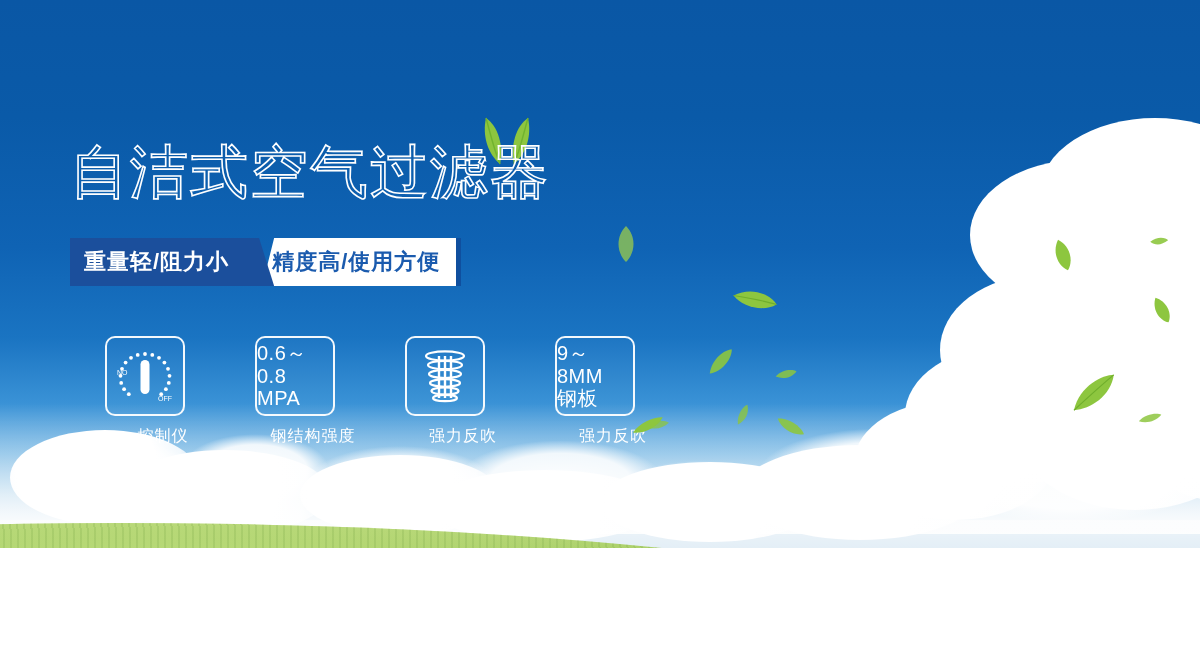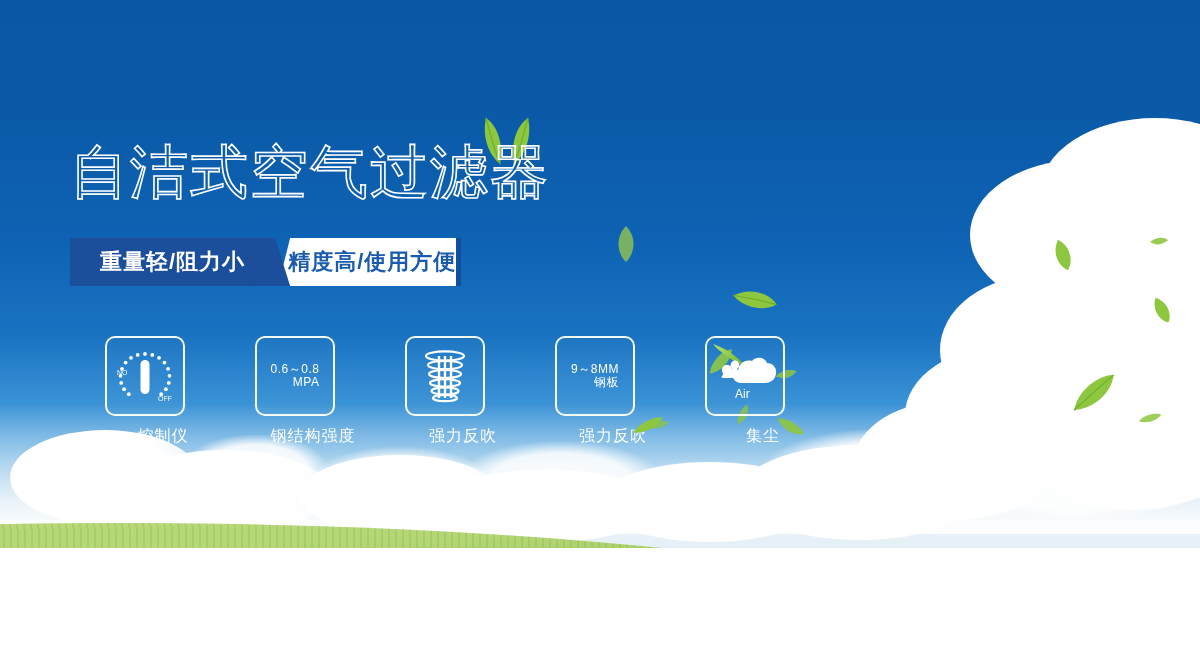--- a/index.html
+++ b/index.html
@@ -91,34 +91,34 @@
 
   
   .subbar{
     position:absolute;left:70px;top:238px;height:48px;
     display:flex;align-items:stretch;
   }
   .subbar .seg-blue{
     background:#1b4f9c;
     color:#ffffff;
     display:flex;align-items:center;
-    padding:0 20px 0 30px;
+    padding:0 20px 0 14px;
     font-size:22px;letter-spacing:1px;font-weight:700;
     position:relative;z-index:2;
   }
   .subbar .slant{
     width:26px;background:#1b4f9c;position:relative;z-index:1;
     clip-path: polygon(0 0, 42% 0, 100% 100%, 0% 100%);
     margin-left:-1px;
   }
   .subbar .seg-white{
     background:#ffffff;
     color:#1b5bae;
     display:flex;align-items:center;
-    padding:0 0 0 10px;
+    padding:0 16px 0 10px;
     font-size:22px;letter-spacing:1px;font-weight:700;
     margin-left:-12px;
     clip-path: polygon(12px 0, 100% 0, 100% 100%, 0 100%);
   }
   .subbar .cap{
     width:5px;background:#0f4f9e;
   }
 
   
   .features{
@@ -129,22 +129,22 @@
     width:150px;display:flex;flex-direction:column;align-items:center;
   }
   .feat-box{
     width:76px;height:76px;border:2px solid rgba(255,255,255,.95);
     border-radius:10px;
     display:flex;align-items:center;justify-content:center;
     position:relative;overflow:hidden;
     background:rgba(255,255,255,0.02);
   }
   .feat-txt{
-    color:#ffffff;text-align:right;line-height:1.12;
-    font-size:12px;letter-spacing:.5px;
+    color:#ffffff;text-align:left;line-height:1.12;
+    font-size:20px;letter-spacing:.5px;
   }
   .feat-cap{
     margin-top:10px;color:#ffffff;font-size:16px;letter-spacing:1px;white-space:nowrap;margin-left:36px;
   }
 
   .leafsm{position:absolute;}
 
   
   .fleaf{position:absolute;}
 </style>
@@ -305,41 +305,20 @@
     <div class="feat">
       <div class="feat-box">
         <div class="feat-txt">
           <div>9～8MM</div>
           <div>钢板</div>
         </div>
       </div>
       <div class="feat-cap">强力反吹</div>
     </div>
 
-    <div class="feat">
-      <div class="feat-box">
-        <svg width="68" height="68" viewBox="0 0 68 68">
-          <defs>
-            <linearGradient id="lf" x1="0" y1="0" x2="1" y2="1">
-              <stop offset="0%" stop-color="#b6e06a"></stop>
-              <stop offset="100%" stop-color="#6fb82c"></stop>
-            </linearGradient>
-          </defs>
-          <path d="M2 2 C14 6 26 14 34 24 C24 20 10 12 2 2 Z" fill="url(#lf)"></path>
-          <g fill="#ffffff">
-            <path d="M27 30 C27 22 34 17 41 19 C45 14 54 15 56 21 C62 21 66 26 65 32 C64 38 59 41 54 41 L30 41 C24 41 21 36 22 32 C23 30 25 29 27 30 Z"></path>
-            <circle cx="16" cy="28" r="5.2"></circle>
-            <circle cx="24" cy="23" r="4.4"></circle>
-            <path d="M12 33 C12 29 16 27 19 28 C22 25 27 26 28 30 C30 31 31 33 30 36 L13 36 C10 36 10 34 12 33 Z"></path>
-          </g>
-          <text x="24" y="56" fill="#ffffff" font-size="12" font-family="Liberation Sans, sans-serif">Air</text>
-        </svg>
-      </div>
-      <div class="feat-cap">集尘</div>
-    </div>
 
   </div>
 
   <svg class="leafsm" style="left:631px;top:418px;transform:rotate(-10deg);" width="34" height="16" viewBox="0 0 34 16">
     <path d="M1 12 C9 3 26 0 33 2 C26 11 13 15 1 12 Z" fill="#8dc63f"></path>
   </svg>
 
 </div>
 
 </body></html>

